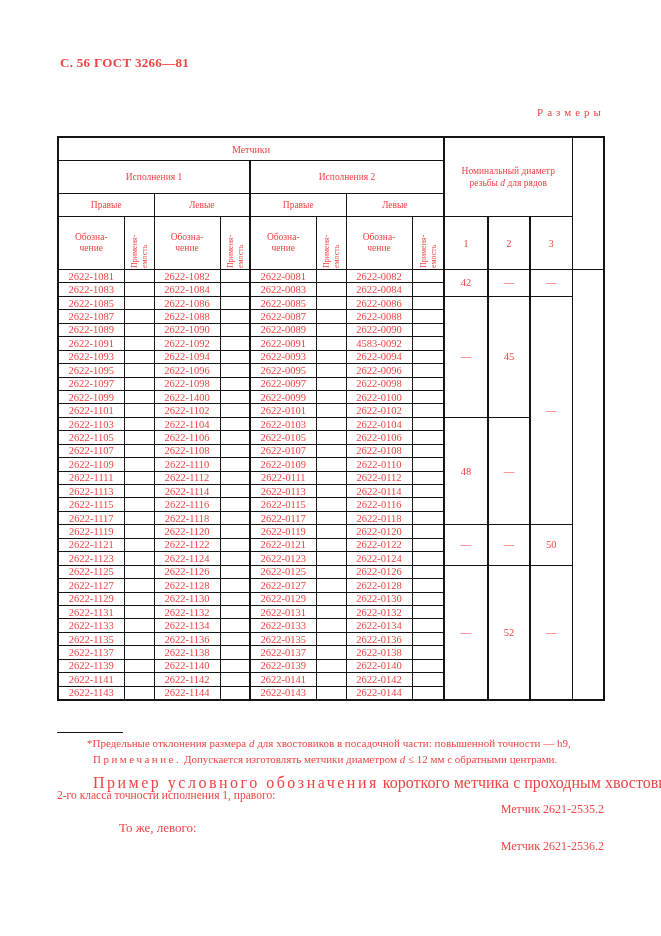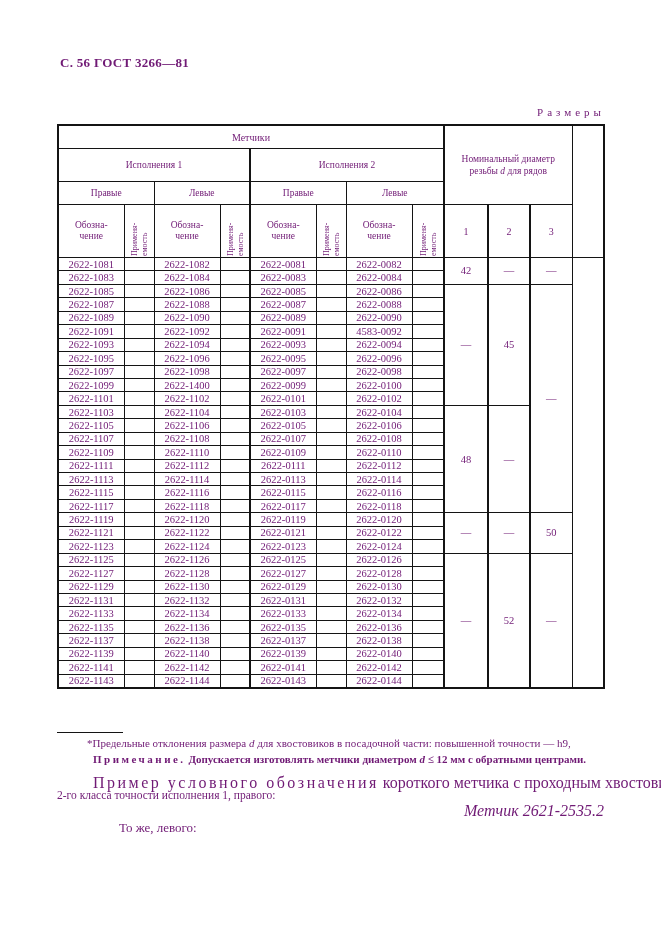--- a/index.html
+++ b/index.html
@@ -1,26 +1,26 @@
 <!DOCTYPE html>
 <html lang="ru"><head>
 <meta charset="utf-8">
 <style>
   html,body{margin:0;padding:0;background:#ffffff;}
   #page{
     position:relative;width:661px;height:936px;background:#ffffff;
-    font-family:"Liberation Serif","DejaVu Serif",serif;color:#701a75;
+    font-family:"Liberation Serif","DejaVu Serif",serif;color:#ef4444;
     overflow:hidden;
   }
   .abs{position:absolute;}
   #doc-header{left:60px;top:55px;font-size:13px;font-weight:bold;letter-spacing:.3px;}
   #razmery{right:56px;top:106px;font-size:11px;letter-spacing:4px;}
   
   #tap-table{
-    left:57px;top:124px;
+    left:57px;top:136px;
     border-collapse:collapse;table-layout:fixed;
     border:2px solid #141414;
   }
   #tap-table td{border:1px solid #141414;padding:0;vertical-align:middle;text-align:center;overflow:hidden;}
   thead td{border-top-width:2px;border-bottom-width:2px;font-size:9.5px;line-height:11px;}
   .vL{border-left-width:2px !important;}
   .hMet{height:22px;font-size:10px;}
   .hIsp{height:32px;}
   .hHand{height:22px;}
   .hDes{height:52px;}
@@ -37,24 +37,24 @@
   tbody td.app{}
   tbody td.dval{font-size:10.5px;}
   tbody td.rightcol{}
   tr.tb td{border-bottom-width:2px;}
   td.bb2{border-bottom-width:2px;}
   .ital{font-style:italic;}
   .sp{letter-spacing:2.5px;}
   
   #footnote-rule{left:57px;top:732px;width:66px;height:1px;background:#141414;}
   #footnote{left:57px;top:737px;width:556px;font-size:11px;white-space:nowrap;text-indent:30px;}
-  #note-line{left:57px;top:753px;width:556px;font-size:11px;white-space:nowrap;text-indent:36px;font-weight:bold;}
+  #note-line{left:57px;top:753px;width:556px;font-size:11px;white-space:nowrap;text-indent:36px;}
   #example-l1{left:57px;top:774px;width:560px;font-size:16px;white-space:nowrap;text-indent:36px;}
   #example-l2{left:57px;top:789px;width:556px;font-size:11.5px;}
-  .sig{left:57px;width:547px;text-align:right;font-size:16px;font-style:italic;}
+  .sig{left:57px;width:547px;text-align:right;font-size:12px;}
   #sig1{top:802px;}
   #also-label{left:103px;top:820px;font-size:13px;margin-left:16px;}
   #sig2{top:839px;}
 </style>
 </head>
 <body>
 
 <div id="page">
 
   <div id="doc-header" class="abs">С. 56 ГОСТ 3266—81</div>
@@ -483,14 +483,15 @@
 
   <div id="footnote" class="abs"><span>*Предельные отклонения размера </span><span class="ital">d</span><span> для хвостовиков в посадочной части: повышенной точности — h9,</span></div>
 
   <div id="note-line" class="abs"><span class="sp">Примечание.</span><span> Допускается изготовлять метчики диаметром </span><span class="ital">d</span><span> ≤ 12 мм с обратными центрами.</span></div>
 
   <div id="example-l1" class="abs"><span class="sp">Пример условного обозначения</span><span> короткого метчика с проходным хвостови-</span></div>
   <div id="example-l2" class="abs">2-го класса точности исполнения 1, правого:</div>
 
   <div id="sig1" class="abs sig">Метчик 2621-2535.2</div>
   <div id="also-label" class="abs">То же, левого:</div>
+  <div id="sig2" class="abs sig">Метчик 2621-2536.2</div>
 
 </div>
 
 </body></html>

